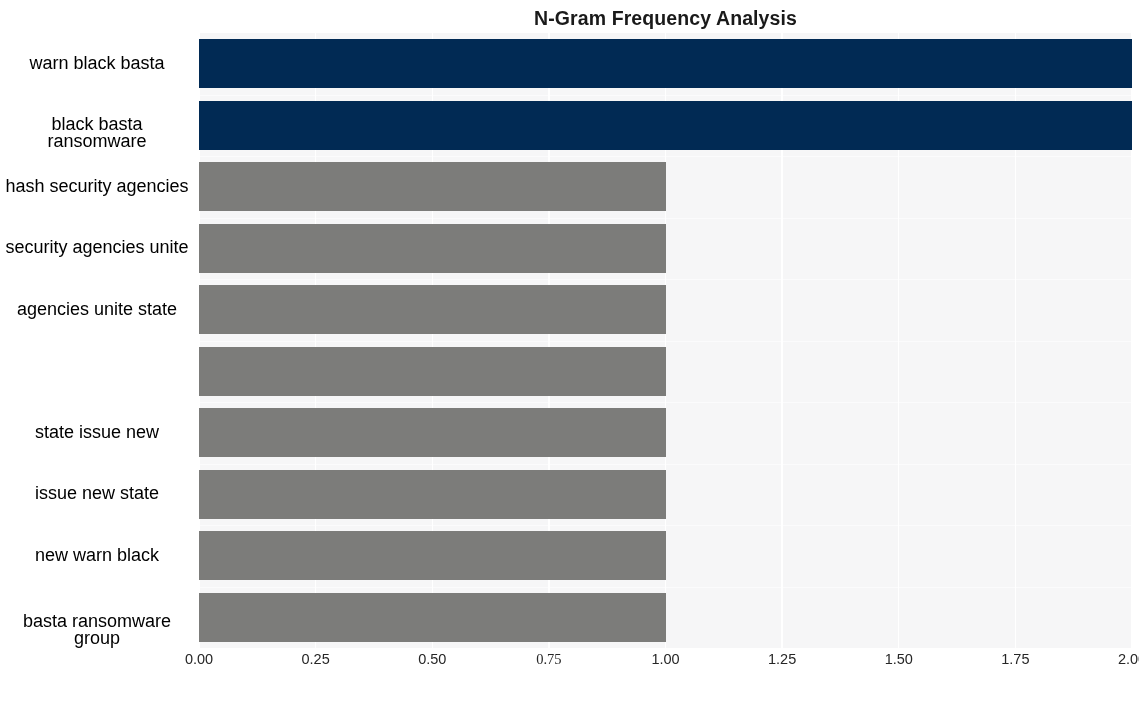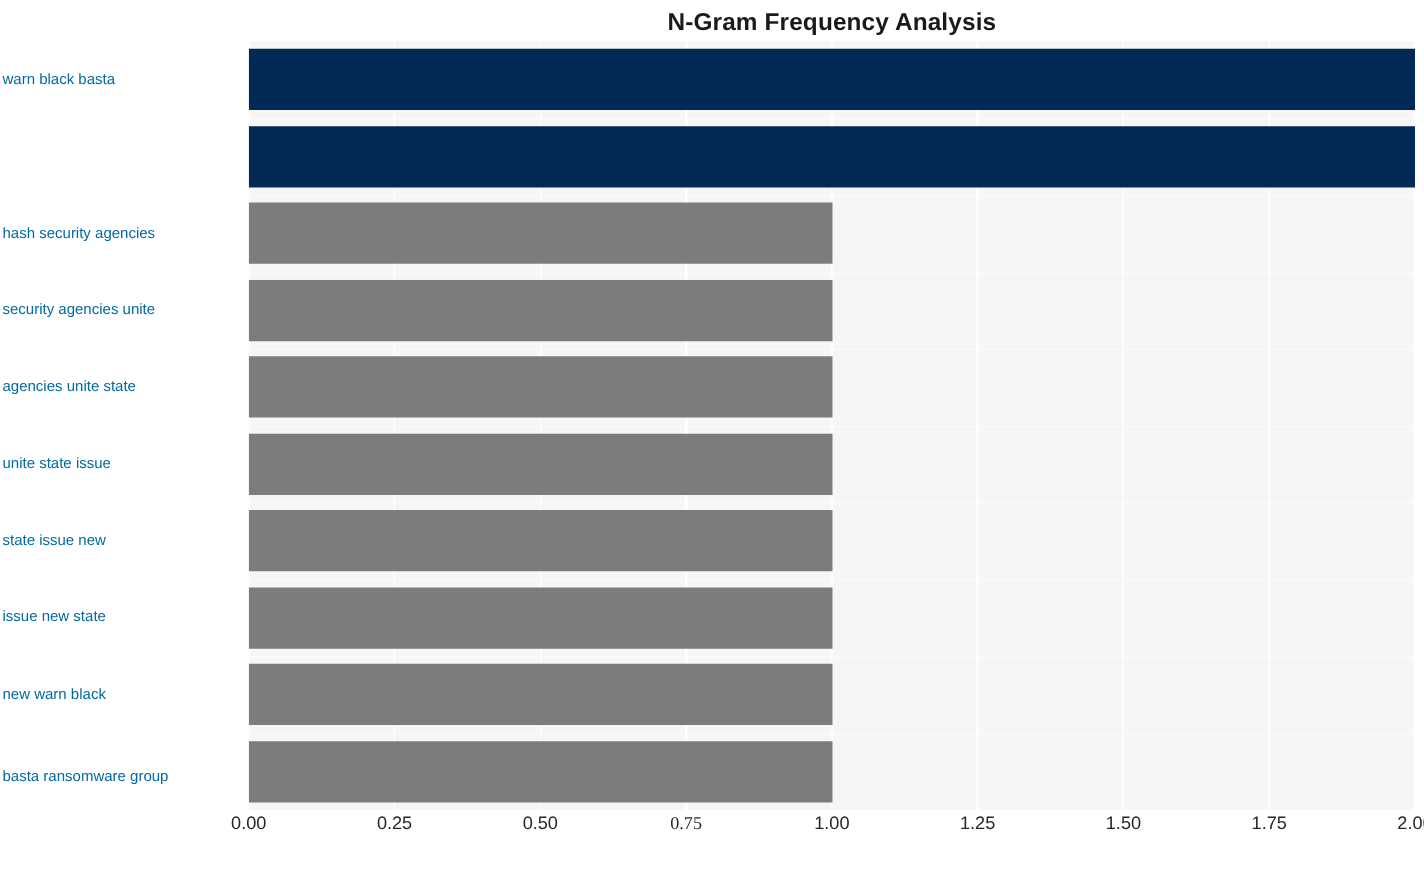--- a/index.html
+++ b/index.html
@@ -55,23 +55,23 @@
     background: #fbfbfc;
   }
   .bar {
     position: absolute;
     left: 0;
   }
   .ylabel {
     position: absolute;
     right: 0;
     width: 190px;
-    text-align: left;
-    font-size: 12px;
-    color: #0369a1;
+    text-align: center;
+    font-size: 18px;
+    color: #000000;
     line-height: 17px;
   }
   #y-axis-labels {
     position: absolute;
     left: 0;
     top: 33px;
     width: 192px;
     height: 615px;
   }
   #x-axis-labels {
@@ -141,24 +141,24 @@
         <div class="bar" title="unite state issue: 1" style="top: 313.75px; height: 49px; width: 466.5px; background: rgb(124, 124, 122);"></div>
         <div class="bar" title="state issue new: 1" style="top: 375.25px; height: 49px; width: 466.5px; background: rgb(124, 124, 122);"></div>
         <div class="bar" title="issue new warn: 1" style="top: 436.75px; height: 49px; width: 466.5px; background: rgb(124, 124, 122);"></div>
         <div class="bar" title="new warn black: 1" style="top: 498.25px; height: 49px; width: 466.5px; background: rgb(124, 124, 122);"></div>
         <div class="bar" title="basta ransomware group: 1" style="top: 559.75px; height: 49px; width: 466.5px; background: rgb(124, 124, 122);"></div>
       </div>
   </div>
 
   <div id="y-axis-labels">
       <div class="ylabel" style="top: 21.75px;">warn black basta</div>
+      <div class="ylabel" style="top: 83.25px;">black basta ransomware</div>
       <div class="ylabel" style="top: 144.75px;">hash security agencies</div>
       <div class="ylabel" style="top: 206.25px;">security agencies unite</div>
       <div class="ylabel" style="top: 267.75px;">agencies unite state</div>
-      <div class="ylabel" style="top: 329.25px;">unite state issue</div>
       <div class="ylabel" style="top: 390.75px;">state issue new</div>
       <div class="ylabel" style="top: 452.25px;">issue new state</div>
       <div class="ylabel" style="top: 513.75px;">new warn black</div>
       <div class="ylabel" style="top: 564px; margin-top: 16px;">basta ransomware group</div>
     </div>
 
   <div id="x-axis-labels">
       <div class="xlabel" style="left: 0px;">0.00</div>
       <div class="xlabel" style="left: 116.625px;">0.25</div>
       <div class="xlabel" style="left: 233.25px;">0.50</div>

